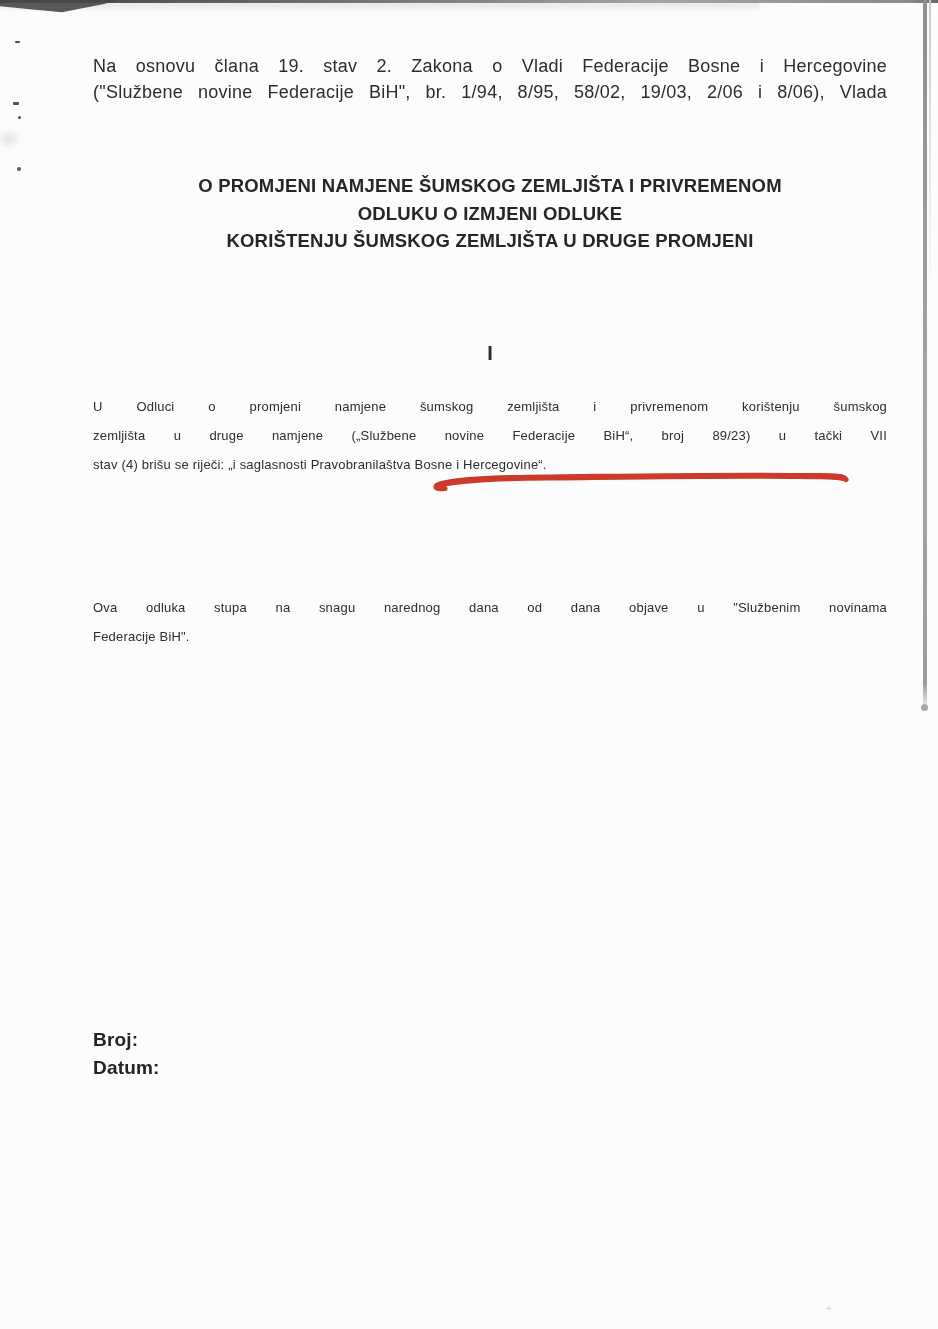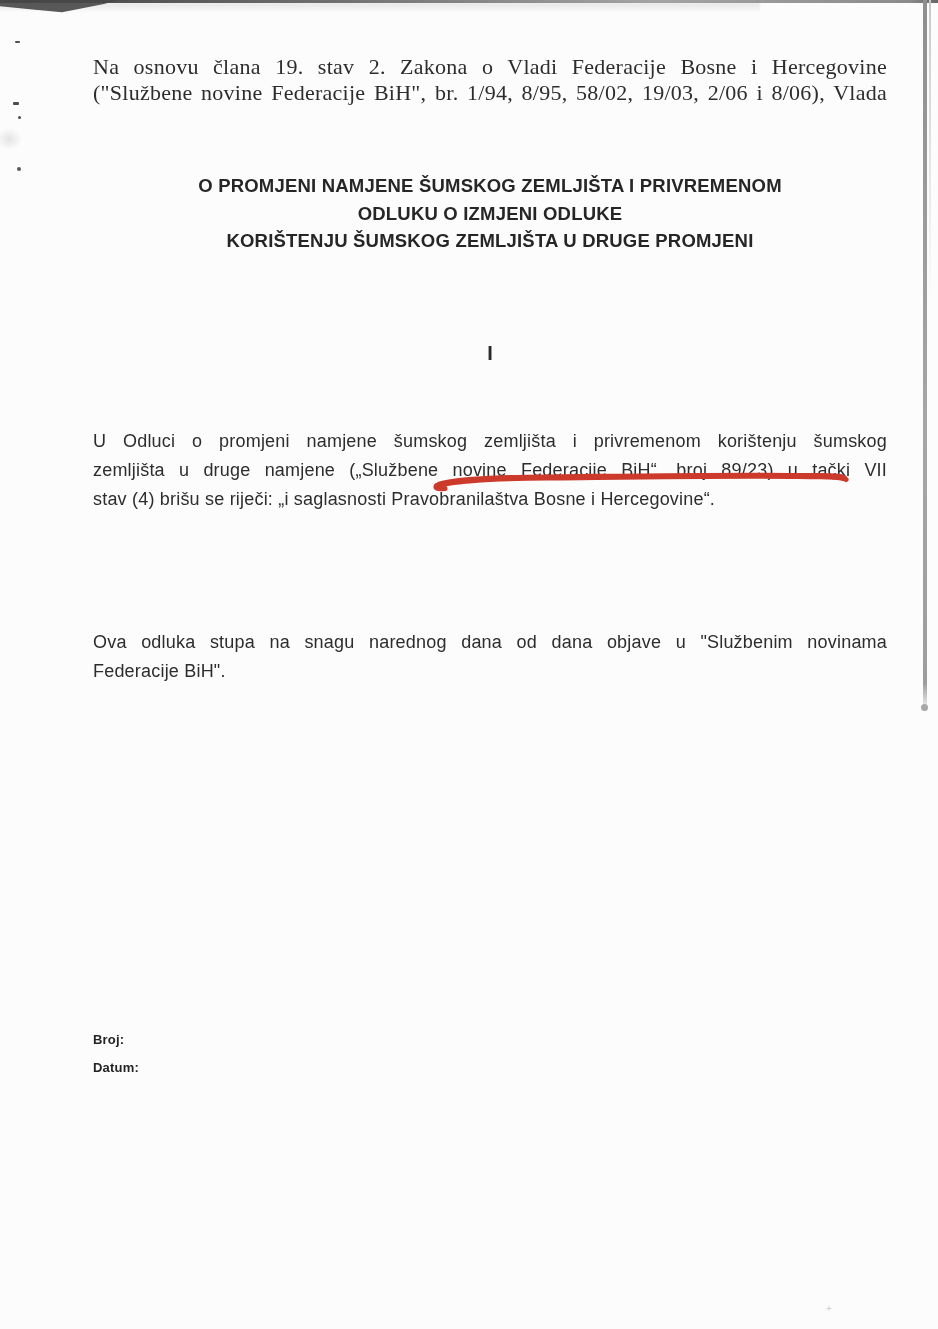--- a/index.html
+++ b/index.html
@@ -49,41 +49,41 @@
     position:absolute;left:-4px;top:128px;width:26px;height:22px;
     background:radial-gradient(ellipse at center,rgba(140,140,140,.22),rgba(140,140,140,0) 70%);
   }
   .speck-br{
     position:absolute;left:826px;top:1304px;width:6px;height:9px;color:#cfcfcf;
     font-size:10px;line-height:9px;
   }
   
   .blk{position:absolute;left:93px;width:794px;}
   .jline{text-align:justify;text-align-last:justify;white-space:nowrap;}
-  .intro{top:54px;font-size:22px;line-height:25.5px;letter-spacing:.25px;font-family:Liberation Serif, serif;}
+  .intro{top:54px;font-size:18px;line-height:25.5px;letter-spacing:.25px;}
   .gapline{display:flex;justify-content:space-between;word-spacing:7px;}
   .doc-title{
     top:172px;text-align:center;font-weight:bold;font-size:18.5px;
     line-height:27.5px;letter-spacing:.2px;color:#262626;
   }
   .roman{position:absolute;left:93px;width:794px;text-align:center;
     font-weight:bold;font-size:20px;color:#2a2a2a;}
   .roman1{top:342px;}
   .roman2{top:519px;}
-  .para{font-size:18px;line-height:29px;letter-spacing:.2px;margin-top:35px;}
+  .para{font-size:13px;line-height:29px;letter-spacing:.2px;}
   .para1{top:392px;}
   .para2{top:593px;}
   .red-underline{position:absolute;left:428px;top:466px;}
   .signature{
     position:absolute;left:655px;top:805px;width:240px;text-align:center;
     font-weight:bold;font-size:19px;color:#242424;letter-spacing:.2px;
   }
   .signature .sig-name{margin-top:21px;}
   .footer{
-    position:absolute;left:93px;top:1026px;font-weight:bold;font-size:13px;
+    position:absolute;left:93px;top:1026px;font-weight:bold;font-size:19px;
     line-height:28px;color:#242424;letter-spacing:.2px;
   }
 </style>
 </head>
 <body>
 
 <div id="page">
 
   <div class="top-edge"></div>
   <div class="top-smudge"></div>

